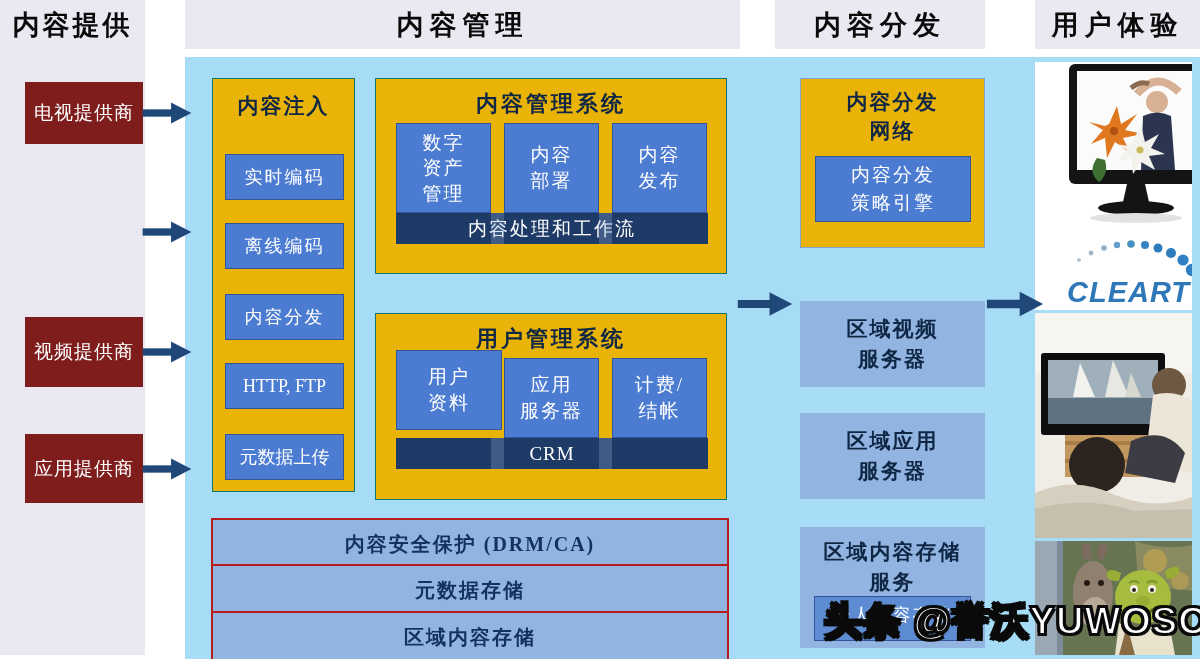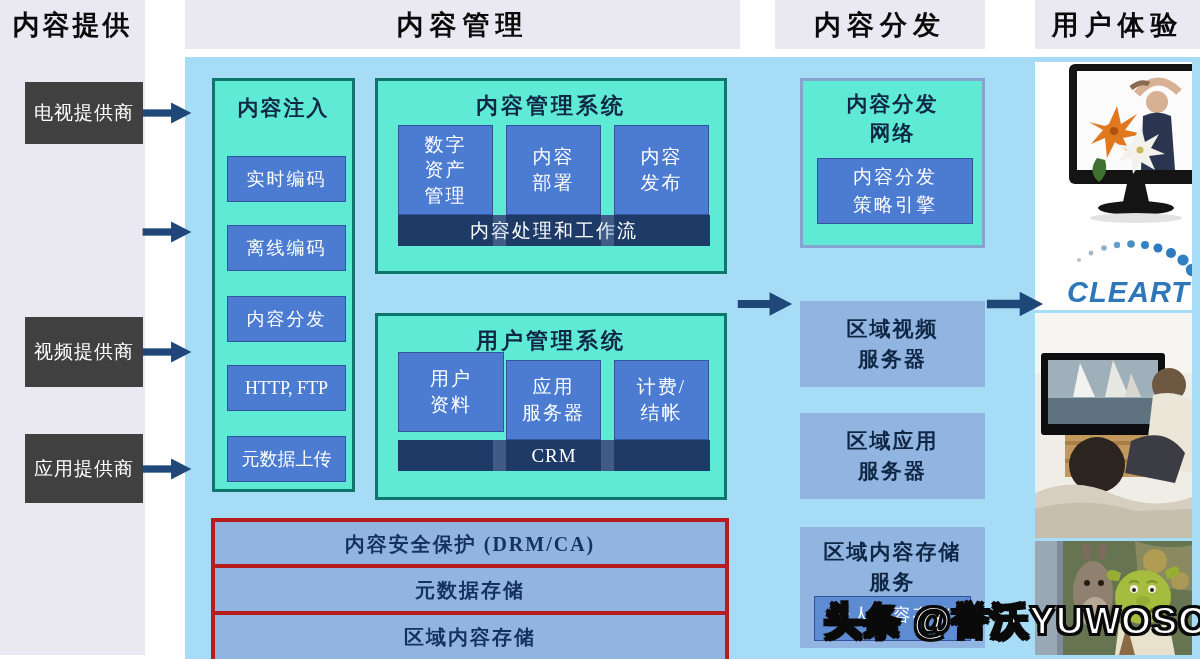--- a/index.html
+++ b/index.html
@@ -19,48 +19,48 @@
   .left-col { position:absolute; left:0; top:0; width:145px; height:655px; background:#eae9f1; }
   .left-col .col-title {
     position:absolute; top:7px; left:0; width:100%; text-align:center;
     font-size:27px; font-weight:bold; color:#0a0a0a; letter-spacing:3px;
   }
 
   .blue-panel { position:absolute; left:185px; top:57px; width:1015px; height:602px; background:#a6dcf6; }
 
   
   .provider {
-    position:absolute; left:25px; width:118px; background:#404040;
+    position:absolute; left:25px; width:118px; background:#7f1d1d;
     color:#ffffff; display:flex; align-items:center; justify-content:center;
     font-size:19px; letter-spacing:1px;
   }
 
   .flow-arrow { position:absolute; }
 
   
-  .container-box { position:absolute; background:#5eead4; border:3px solid #0f766e; }
+  .container-box { position:absolute; background:#eab308; border:1px solid #0f766e; }
   .container-title {
     position:absolute; left:0; width:100%; text-align:center;
     font-weight:bold; color:#0f2745;
   }
   .module {
     position:absolute; background:#4c7cd1; border:1px solid #33549b; color:#ffffff;
     display:flex; align-items:center; justify-content:center; text-align:center;
     line-height:1.35; letter-spacing:2px;
   }
   .navy-bar {
     position:absolute; background:#1e3a66; color:#ffffff;
     display:flex; align-items:center; justify-content:center;
     font-size:19px; letter-spacing:2px;
   }
   .bar-stripe { position:absolute; top:0; height:100%; width:13px; background:rgba(150,180,220,0.28); }
 
   .storage-bar {
     position:absolute; left:211px; width:518px; height:52px; background:#92b4e1;
-    border:4px solid #b91c1c; color:#14325e; font-weight:bold; font-size:20px;
+    border:2px solid #b91c1c; color:#14325e; font-weight:bold; font-size:20px;
     display:flex; align-items:center; justify-content:center; letter-spacing:2px;
   }
 
   .regional {
     position:absolute; left:800px; width:185px; background:#92b4e1;
     color:#0f2745; font-weight:bold; font-size:21px; letter-spacing:2px;
     display:flex; align-items:center; justify-content:center; text-align:center; line-height:1.45;
   }
 
   .photo-frame { position:absolute; left:1035px; width:157px; overflow:hidden; }

